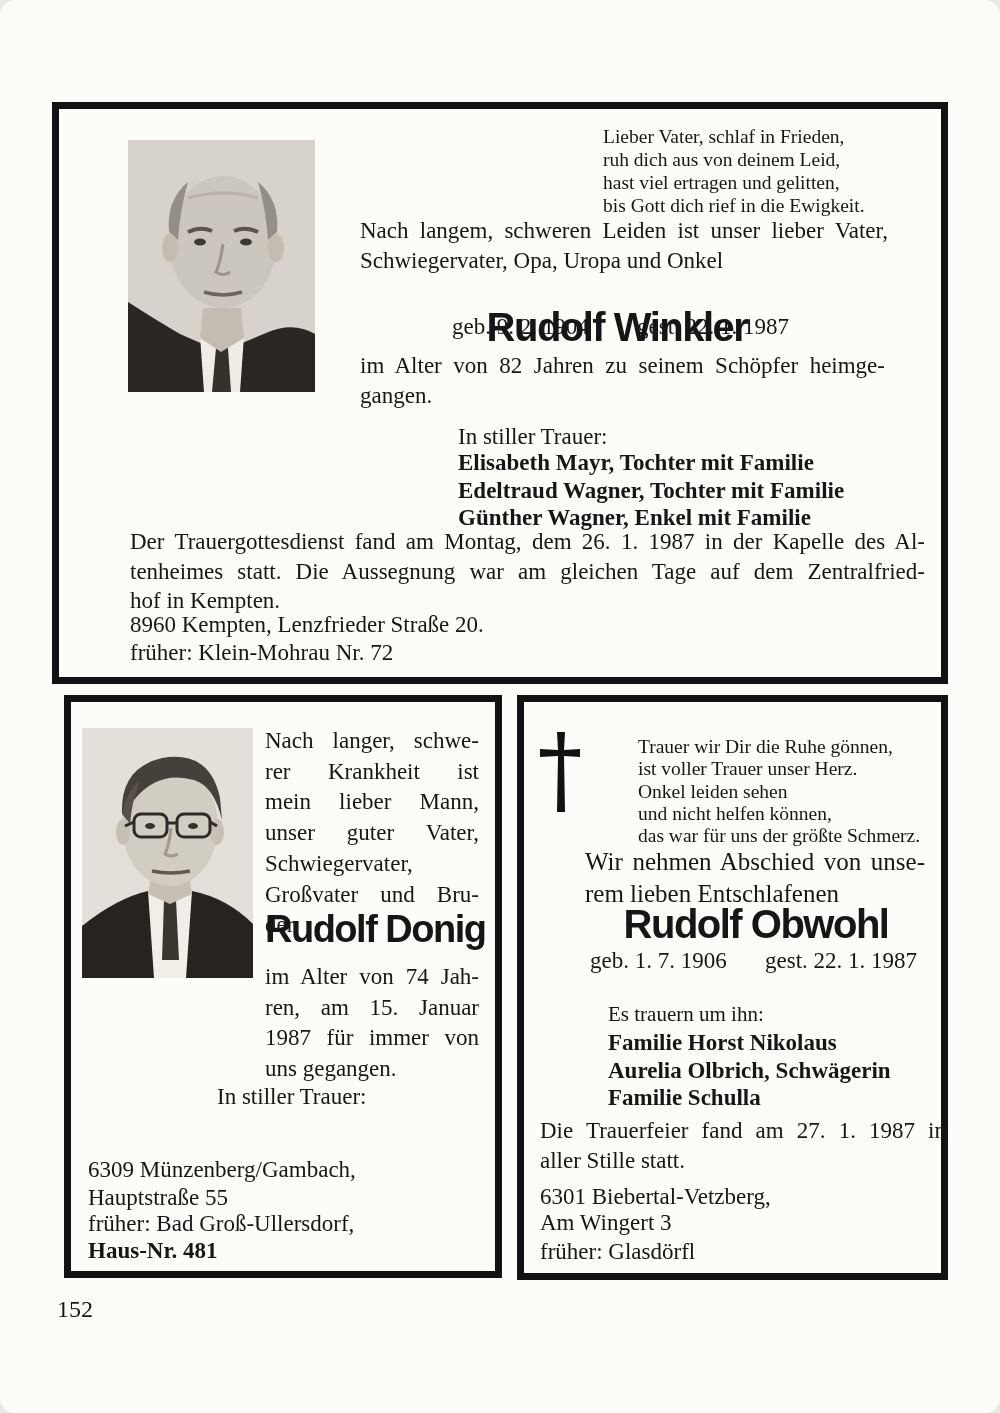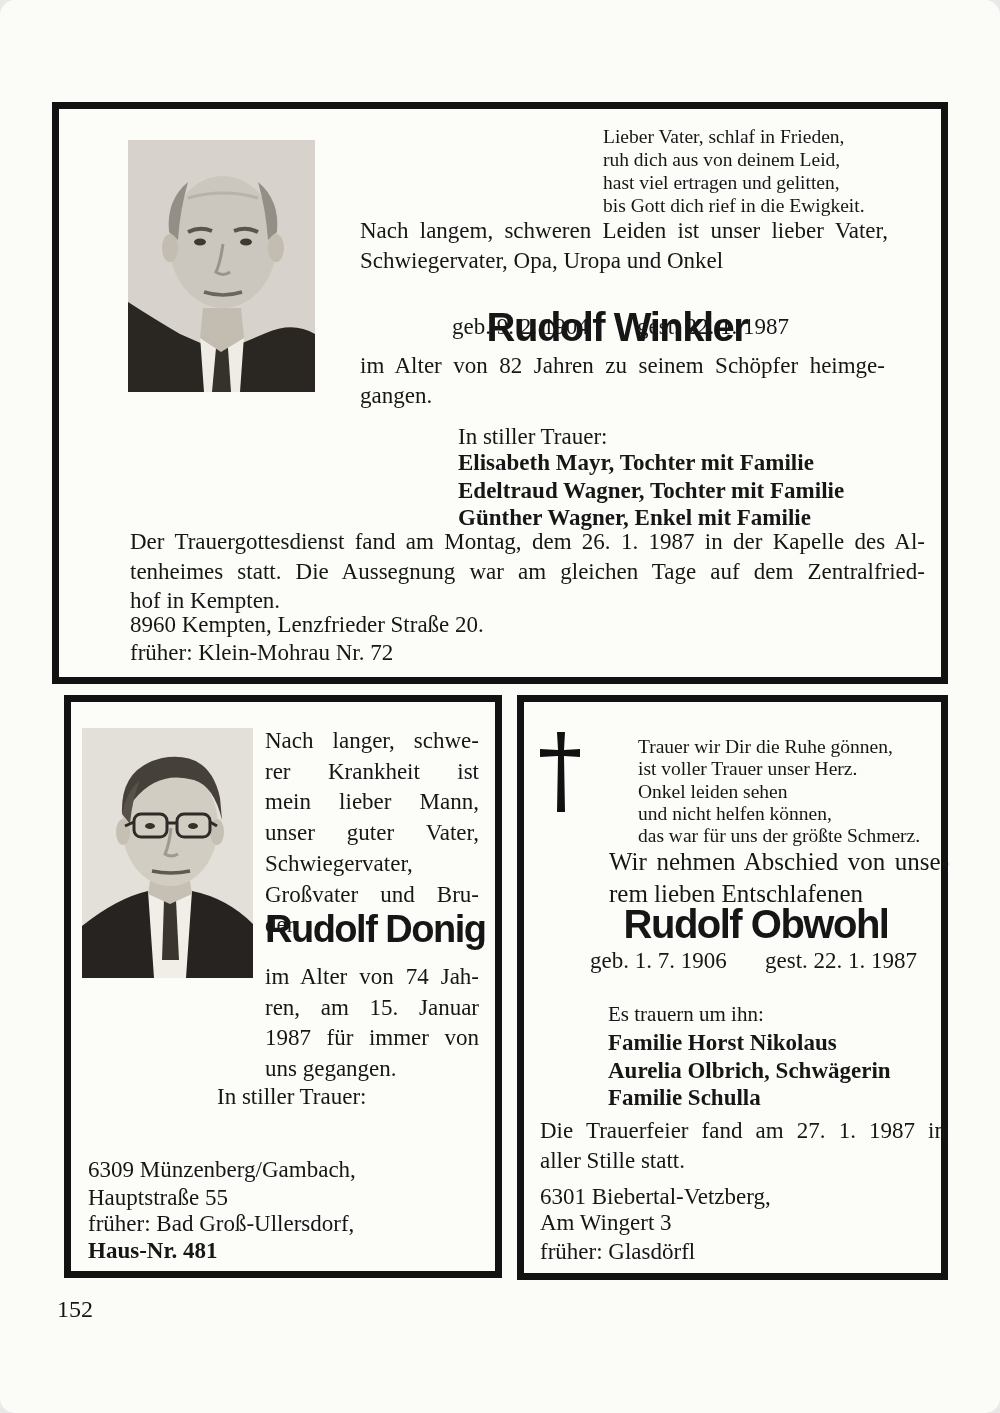--- a/index.html
+++ b/index.html
@@ -181,21 +181,21 @@
     </span>
 
     <div class="abs poem" style="left:114px; top:34px; width:300px; line-height:22.3px;">
       <div>Trauer wir Dir die Ruhe gönnen,</div>
       <div>ist voller Trauer unser Herz.</div>
       <div>Onkel leiden sehen</div>
       <div>und nicht helfen können,</div>
       <div>das war für uns der größte Schmerz.</div>
     </div>
 
-    <div class="abs serif" style="left:61px; top:144px; width:340px; font-size:25px; line-height:31.5px;margin-left:24px;">
+    <div class="abs serif" style="left:61px; top:144px; width:340px; font-size:25px; line-height:31.5px;">
       <div class="jl">Wir nehmen Abschied von unse-</div>
       <div>rem lieben Entschlafenen</div>
     </div>
 
     <div class="abs name-display" style="left:72px; top:200px; width:320px; font-size:40px; text-align:center;">Rudolf Obwohl</div>
 
     <div class="abs serif" style="left:66px; top:246px; font-size:23px;">geb. 1. 7. 1906</div>
     <div class="abs serif" style="left:241px; top:246px; font-size:23px;">gest. 22. 1. 1987</div>
 
     <div class="abs serif" style="left:84px; top:300px; font-size:21px;">Es trauern um ihn:</div>

